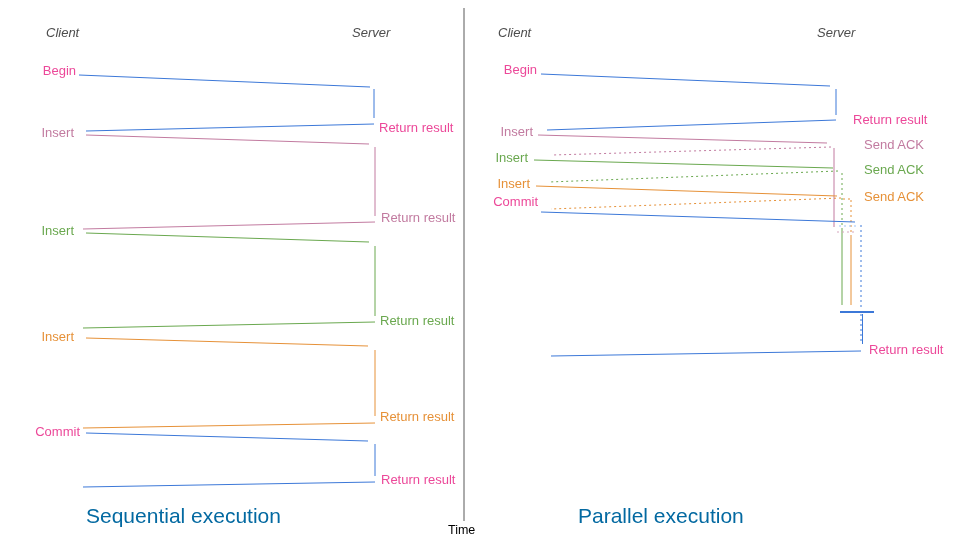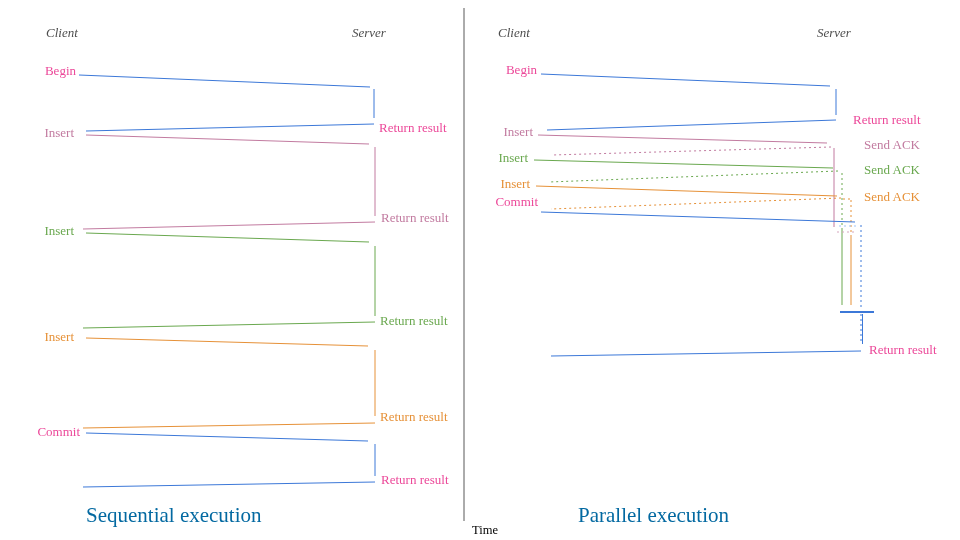--- a/index.html
+++ b/index.html
@@ -1,22 +1,22 @@
 <!DOCTYPE html>
 <html><head>
 <meta charset="utf-8">
 <style>
   html,body{margin:0;padding:0;background:#fff;}
   .canvas{position:relative;width:960px;height:540px;background:#ffffff;overflow:hidden;
-          font-family:Liberation Serif, serif;}
+          font-family:Liberation Sans, sans-serif;}
   svg{position:absolute;left:0;top:0;}
   .lbl{position:absolute;font-size:13px;line-height:1;white-space:nowrap;}
   .hdr{font-style:italic;color:#4d4d4d;}
   .caption{position:absolute;font-size:21px;color:#0369a1;text-align:left;width:300px;line-height:1;white-space:nowrap;}
-  .time-lbl{position:absolute;font-size:12.5px;color:#000;line-height:1;white-space:nowrap;margin-left:24px;}
+  .time-lbl{position:absolute;font-size:12.5px;color:#000;line-height:1;white-space:nowrap;}
   .c-blue{color:#ec4899}.c-pink{color:#c27ba0}.c-green{color:#6aa84f}.c-orange{color:#e69138}
   path{fill:none;stroke-width:1;}
   .s-blue{stroke:#3c78d8}.s-pink{stroke:#c27ba0}.s-green{stroke:#6aa84f}.s-orange{stroke:#e69138}
   .s-lblue{stroke:#9fc5f8}.s-lpink{stroke:#d5a6bd}.s-axis{stroke:#595959}
   .dot{stroke-dasharray:2 3;}
   .bar{stroke-width:2;}
 </style>
 </head>
 <body>
 

